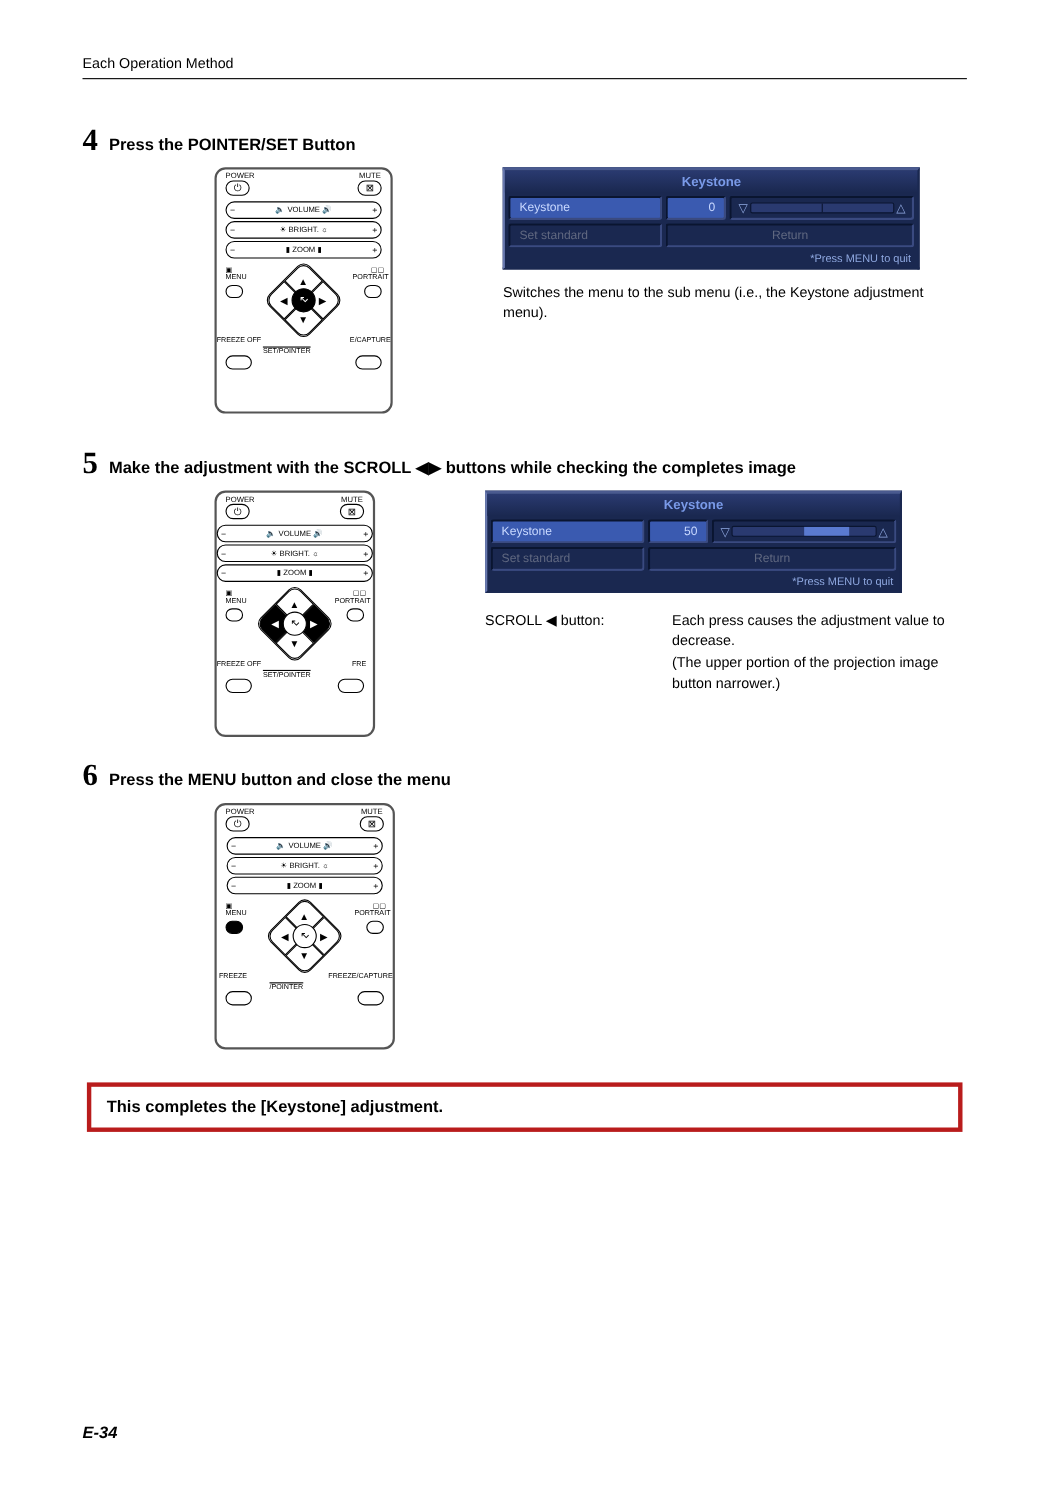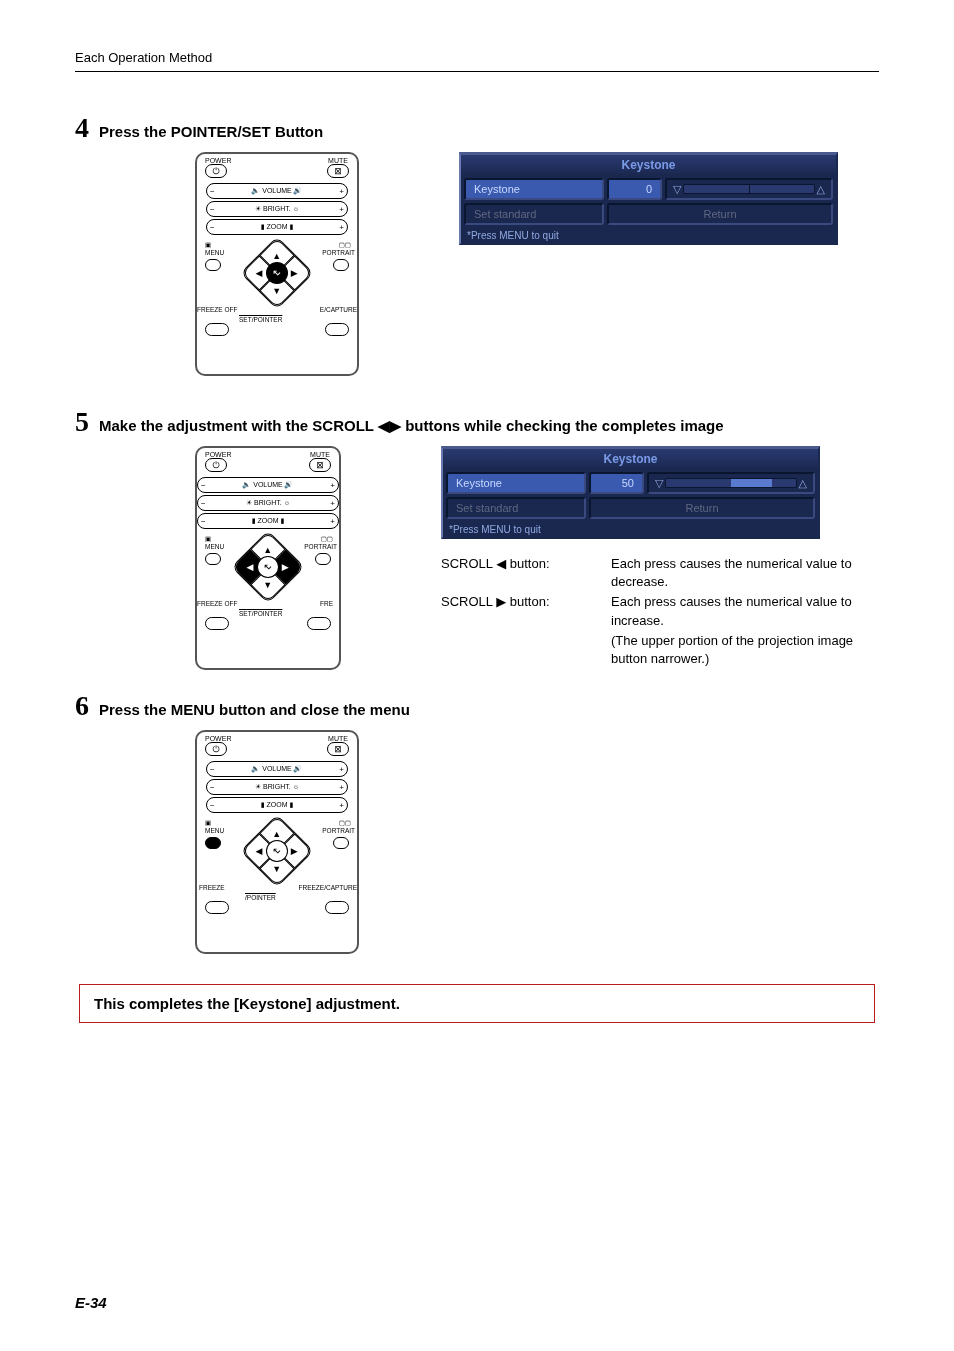--- a/index.html
+++ b/index.html
@@ -184,21 +184,21 @@
     padding: 0 8px;
     margin-right: 3px;
   }
   .osd-cell:last-child { margin-right: 0; }
   .osd-cell.left { width: 120px; }
   .osd-cell.val { width: 35px; justify-content: flex-end; color:#7a9ae8; }
   .osd-cell.bar { flex: 1; padding: 0 4px; }
   .osd-cell.return { flex:1; justify-content:center; color:#606880; }
   .osd-cell.hl { background: #3a5ab0; color: #c8d8ff; }
   .osd-footer {
-    text-align: left;
+    text-align: right;
     padding: 2px 6px;
     font-size: 10px;
     color: #8fa8e0;
   }
   .slider-track {
     flex:1;
     height: 8px;
     background: #2a3a70;
     border: 1px solid #0a1530;
     border-radius: 2px;
@@ -237,21 +237,21 @@
     display: flex;
     margin-bottom: 2px;
   }
   .def-key {
     width: 170px;
     flex-shrink: 0;
   }
   .def-val { flex:1; }
 
   .completion-box {
-    border: 1px solid #b91c1c;
+    border: 4px solid #b91c1c;
     padding: 10px 14px;
     margin: 20px 4px 0 4px;
     font-weight: bold;
     font-size: 15px;
   }
   .page-num {
     position: absolute;
     bottom: 40px;
     left: 75px;
     font-style: italic;
@@ -345,20 +345,21 @@
               </div>
             <span class="tri">△</span>
           </div>
         </div>
         <div class="osd-row">
           <div class="osd-cell left" style="color:#606880;">Set standard</div>
           <div class="osd-cell return">Return</div>
         </div>
         <div class="osd-footer">*Press MENU to quit</div>
       </div>
+      <div class="para">Switches the menu to the sub menu (i.e., the Keystone adjustment menu).</div>
     </div>
   </div>
 
   <div class="step">
     <span class="step-num">5</span>
     <span class="step-title">
       <span>Make the adjustment with the SCROLL </span>◀▶<span> buttons while checking the completes image</span>
     </span>
   </div>
   <div class="step-body">
@@ -439,25 +440,21 @@
         <div class="osd-row">
           <div class="osd-cell left" style="color:#606880;">Set standard</div>
           <div class="osd-cell return">Return</div>
         </div>
         <div class="osd-footer">*Press MENU to quit</div>
       </div>
 
       <div class="def-table">
         <div class="def-row">
           <div class="def-key">SCROLL ◀ button:</div>
-          <div class="def-val">Each press causes the numerical value to decrease.</div>
-        </div>
-        <div class="def-row">
-          <div class="def-key">SCROLL ▶ button:</div>
-          <div class="def-val">Each press causes the numerical value to increase.</div>
+          <div class="def-val">Each press causes the adjustment value to decrease.</div>
         </div>
         <div class="def-row">
           <div class="def-key"></div>
           <div class="def-val">(The upper portion of the projection image button narrower.)</div>
         </div>
       </div>
     </div>
   </div>
 
   <div class="step" style="margin-top:-10px;">

